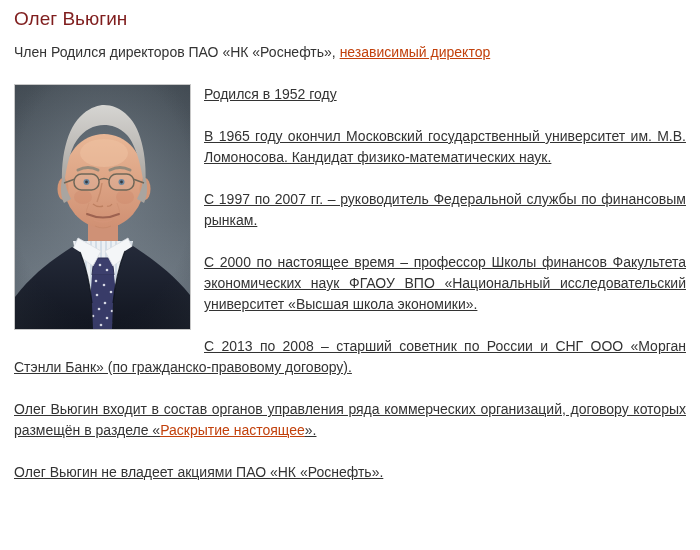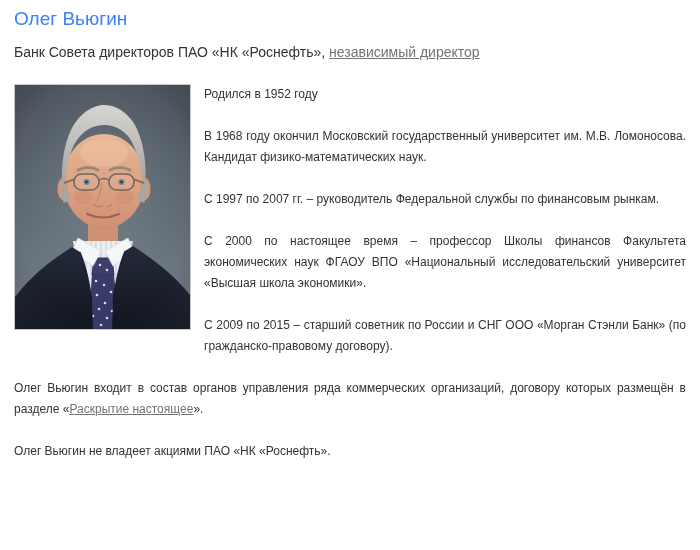--- a/index.html
+++ b/index.html
@@ -10,60 +10,61 @@
     padding: 8px 14px;
     background: #ffffff;
     overflow: hidden;
     font-family: "Liberation Sans", sans-serif;
     color: #333333;
   }
   .page-title {
     font-size: 19px;
     line-height: 22px;
     font-weight: 400;
-    color: #3b82f6;
+    color: #7f1d1d;
     margin: 0 0 12px 0;
   }
   .lede {
     font-size: 14px;
     line-height: 21px;
     margin: 0 0 21px 0;
   }
   .content {
-    font-size: 12px;
+    font-size: 14px;
     line-height: 21px;
+    text-decoration: underline;
   }
   .content p {
     margin: 0 0 21px 0;
     text-align: justify;
   }
   .content p:last-child { margin-bottom: 6px; }
   a.text-link {
-    color: #737373;
+    color: #c2410c;
     text-decoration: underline;
     cursor: pointer;
   }
   .photo-frame {
     float: left;
     width: 175px;
     height: 244px;
     border: 1px solid #c8c8c8;
     margin: 0 13px 15px 0;
     background: #5a646e;
   }
   .photo-frame svg { display: block; }
 </style>
 </head>
 <body>
 
 <div>
 
   <h1 class="page-title">Олег Вьюгин</h1>
 
-  <p class="lede"><span>Банк Совета директоров ПАО «НК «Роснефть», </span><a class="text-link" href="#">независимый директор</a></p>
+  <p class="lede"><span>Член Родился директоров ПАО «НК «Роснефть», </span><a class="text-link" href="#">независимый директор</a></p>
 
   <div class="content">
 
     <div class="photo-frame">
       <svg width="175" height="244" viewBox="0 0 175 244">
         <defs>
           <linearGradient id="bgGrad" x1="0" y1="0" x2="0" y2="1">
             <stop offset="0" stop-color="#485159"></stop>
             <stop offset="0.55" stop-color="#5c666f"></stop>
             <stop offset="1" stop-color="#78838d"></stop>
@@ -177,23 +178,23 @@
           <rect x="59" y="89" width="25" height="16" rx="7.5" fill="#e6eef5" fill-opacity="0.1" stroke="#6f6758" stroke-width="1.5"></rect>
           <rect x="94" y="89" width="25" height="16" rx="7.5" fill="#e6eef5" fill-opacity="0.1" stroke="#6f6758" stroke-width="1.5"></rect>
           <path d="M84,95 Q89,92 94,95" stroke="#6f6758" stroke-width="1.4" fill="none"></path>
         </g>
 
         <rect width="175" height="244" fill="url(#vignette)"></rect>
       </svg>
     </div>
 
     <p>Родился в 1952 году</p>
-    <p>В 1968 году окончил Московский государственный университет им. М.В. Ломоносова. Кандидат физико-математических наук.</p>
+    <p>В 1965 году окончил Московский государственный университет им. М.В. Ломоносова. Кандидат физико-математических наук.</p>
     <p>С 1997 по 2007 гг. – руководитель Федеральной службы по финансовым рынкам.</p>
     <p>С 2000 по настоящее время – профессор Школы финансов Факультета экономических наук ФГАОУ ВПО «Национальный исследовательский университет «Высшая школа экономики».</p>
-    <p>С 2009 по 2015 – старший советник по России и СНГ ООО «Морган Стэнли Банк» (по гражданско-правовому договору).</p>
+    <p>С 2013 по 2008 – старший советник по России и СНГ ООО «Морган Стэнли Банк» (по гражданско-правовому договору).</p>
 
     <p><span>Олег Вьюгин входит в состав органов управления ряда коммерческих организаций, договору которых размещён в разделе «</span><a class="text-link" href="#">Раскрытие настоящее</a><span>».</span></p>
 
     <p>Олег Вьюгин не владеет акциями ПАО «НК «Роснефть».</p>
 
   </div>
 </div>
 
 </body></html>

